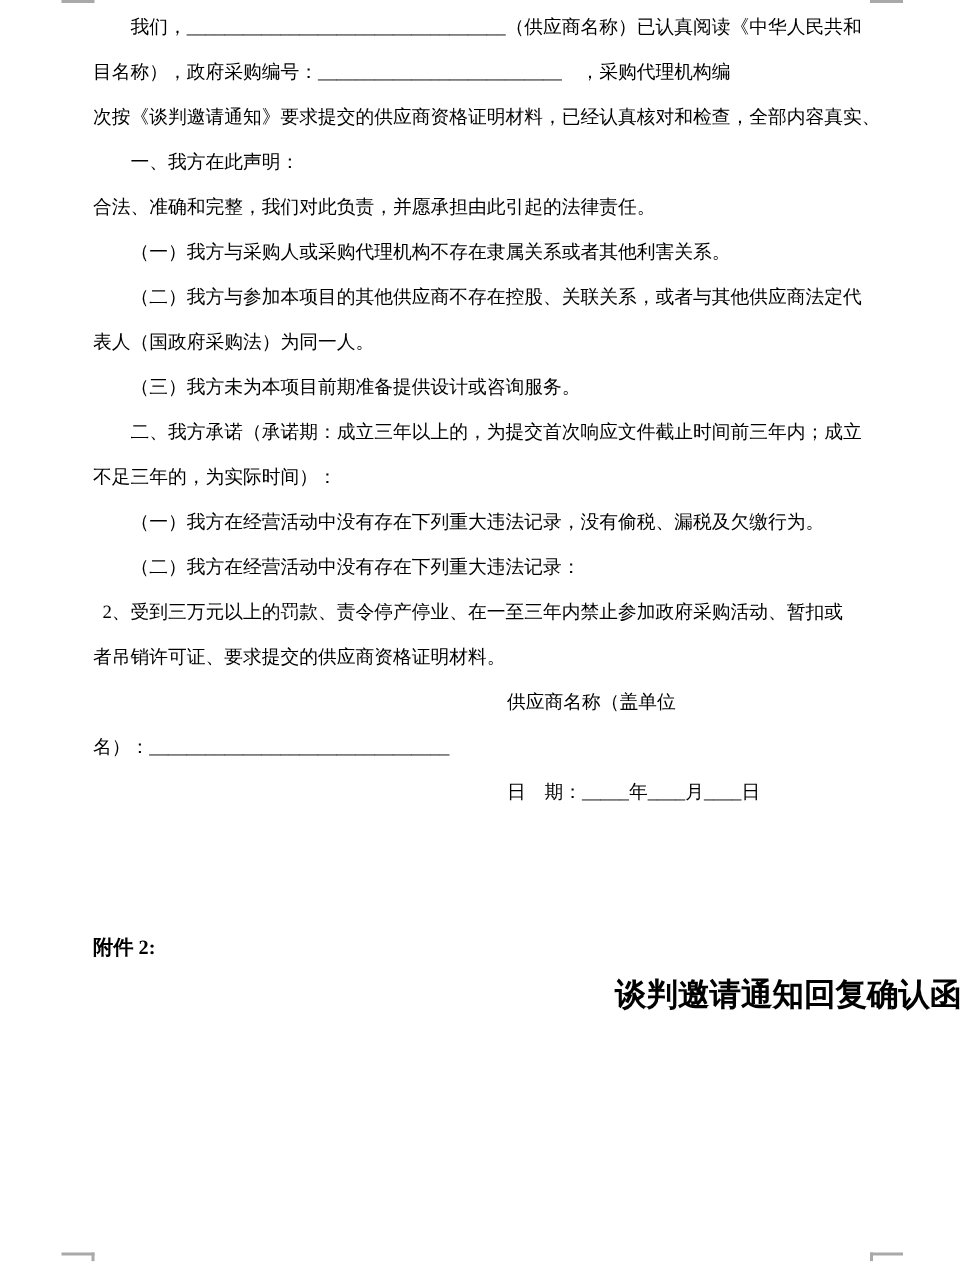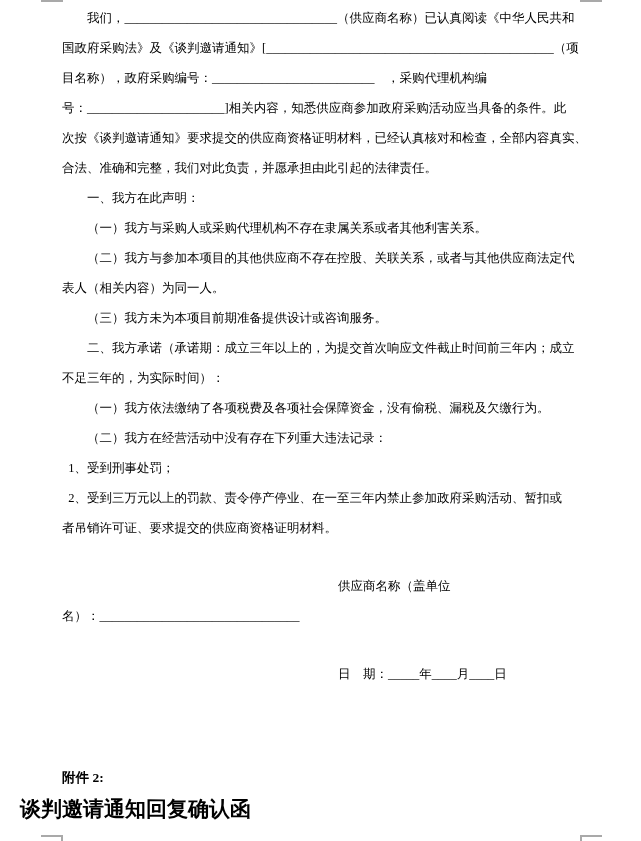--- a/index.html
+++ b/index.html
@@ -24,32 +24,32 @@
     margin-left: 62px;
     margin-right: 40px;
     font-size: 12.5px;
     line-height: 30px;
     height: 30px;
     white-space: nowrap;
     letter-spacing: 0;
   }
   .line.indent { text-indent: 2em; }
   .line.num    { text-indent: 0.5em; }
-  .line.sig    { margin-left: 338px; margin-top: 28px; }
+  .line.sig    { margin-left: 338px; }
   .spacer { height: 74px; }
   .attachment-label {
     margin-left: 62px;
     font-size: 13.5px;
     font-weight: bold;
     line-height: 30px;
     height: 30px;
     white-space: nowrap;
   }
   .attachment-title {
-    text-align: left;
+    text-align: right;
     font-size: 21px;
     font-weight: bold;
     line-height: 32px;
     height: 32px;
     white-space: nowrap;
     padding-left: 20px;
   }
 </style>
 </head>
 <body>
@@ -60,35 +60,32 @@
   <div class="crop" style="left:580px; top:0; width:22px; height:2px;"></div>
   <div class="crop" style="left:41px; top:835px; width:22px; height:2px;"></div>
   <div class="crop" style="left:61px; top:835px; width:2px; height:6px;"></div>
   <div class="crop" style="left:580px; top:835px; width:22px; height:2px;"></div>
   <div class="crop" style="left:580px; top:835px; width:2px; height:6px;"></div>
 
   <div class="content">
 
     <div>
         <div class="line indent">我们，__________________________________（供应商名称）已认真阅读《中华人民共和</div>
-        <div class="line flush">国政府采购法》及《谈判邀请通知》[______________________________________________（项</div>
         <div class="line flush">目名称），政府采购编号：__________________________　，采购代理机构编</div>
-        <div class="line flush">号：______________________]相关内容，知悉供应商参加政府采购活动应当具备的条件。此</div>
         <div class="line flush">次按《谈判邀请通知》要求提交的供应商资格证明材料，已经认真核对和检查，全部内容真实、</div>
+        <div class="line indent">一、我方在此声明：</div>
         <div class="line flush">合法、准确和完整，我们对此负责，并愿承担由此引起的法律责任。</div>
-        <div class="line indent">一、我方在此声明：</div>
         <div class="line indent">（一）我方与采购人或采购代理机构不存在隶属关系或者其他利害关系。</div>
         <div class="line indent">（二）我方与参加本项目的其他供应商不存在控股、关联关系，或者与其他供应商法定代</div>
-        <div class="line flush">表人（相关内容）为同一人。</div>
+        <div class="line flush">表人（国政府采购法）为同一人。</div>
         <div class="line indent">（三）我方未为本项目前期准备提供设计或咨询服务。</div>
         <div class="line indent">二、我方承诺（承诺期：成立三年以上的，为提交首次响应文件截止时间前三年内；成立</div>
         <div class="line flush">不足三年的，为实际时间）：</div>
-        <div class="line indent">（一）我方依法缴纳了各项税费及各项社会保障资金，没有偷税、漏税及欠缴行为。</div>
+        <div class="line indent">（一）我方在经营活动中没有存在下列重大违法记录，没有偷税、漏税及欠缴行为。</div>
         <div class="line indent">（二）我方在经营活动中没有存在下列重大违法记录：</div>
-        <div class="line num">1、受到刑事处罚；</div>
         <div class="line num">2、受到三万元以上的罚款、责令停产停业、在一至三年内禁止参加政府采购活动、暂扣或</div>
         <div class="line flush">者吊销许可证、要求提交的供应商资格证明材料。</div>
         <div class="line sig">供应商名称（盖单位</div>
         <div class="line flush">名）：________________________________</div>
         <div class="line sig">日　期：_____年____月____日</div>
       </div>
 
     <div class="spacer"></div>
 
     <div class="attachment-label">附件 2:</div>

